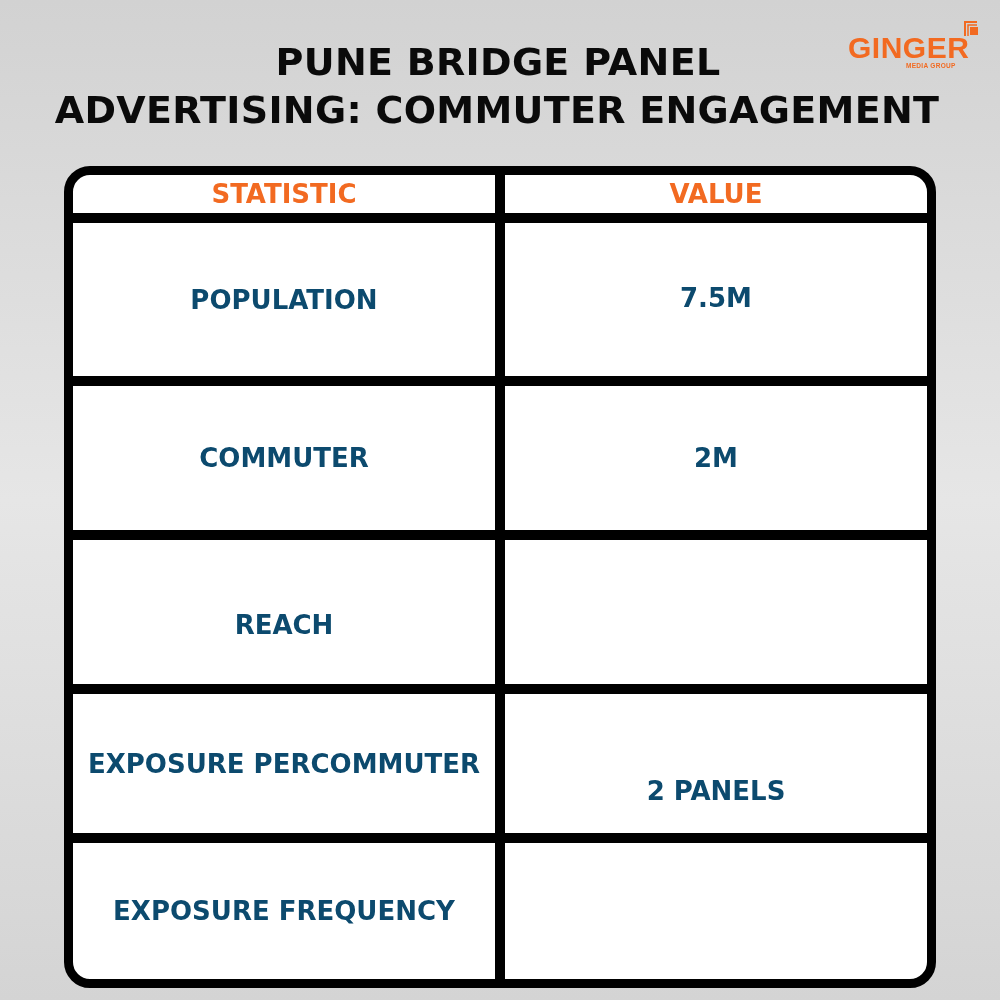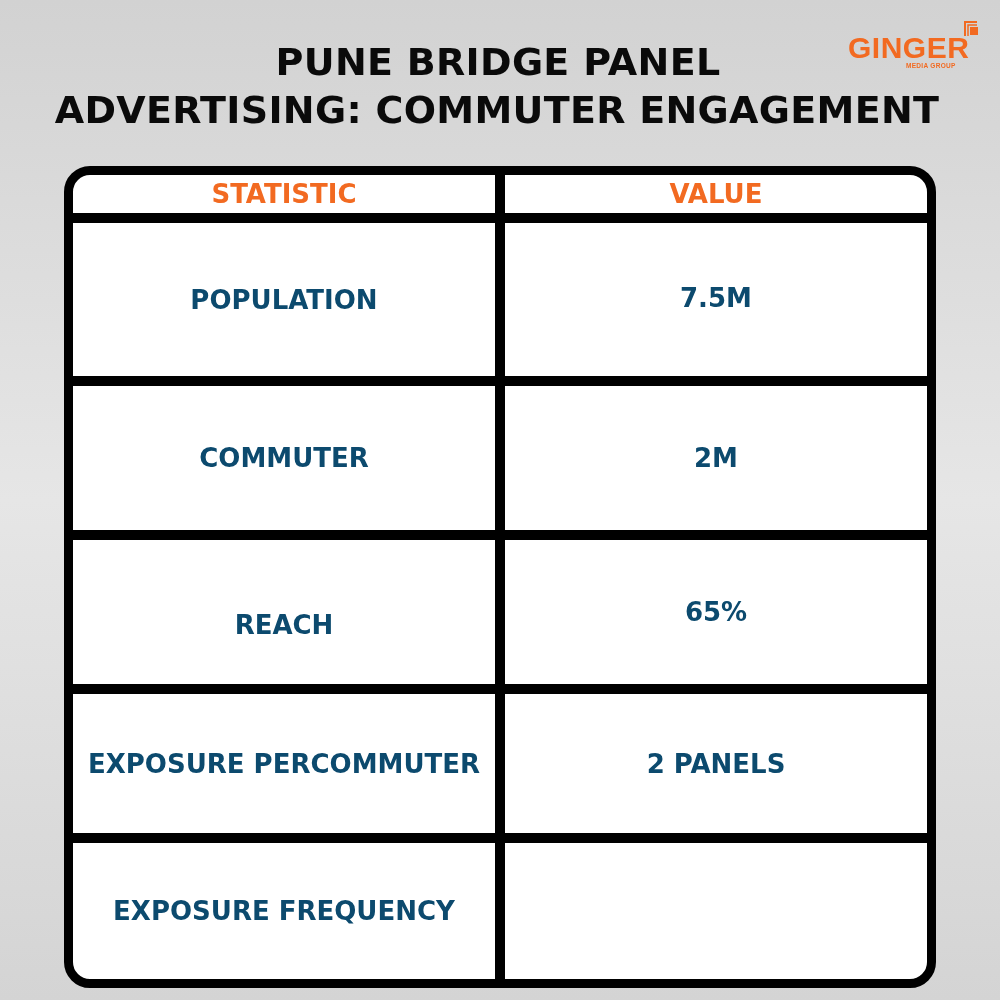--- a/index.html
+++ b/index.html
@@ -78,28 +78,25 @@
   <div class="cell" style="left:0;top:211px;width:422px;height:144px">
     <span>COMMUTER</span>
   </div>
   <div class="cell" style="left:432px;top:211px;width:422px;height:144px">
     <span>2M</span>
   </div>
 
   <div class="cell" style="left:0;top:365px;width:422px;height:170px">
     <span>REACH</span>
   </div>
-  <div class="cell" style="left:432px;top:365px;width:422px;height:144px">
-    <span>65%</span>
-  </div>
 
   <div class="cell" style="left:0;top:519px;width:422px;height:139px;">
     <span>EXPOSURE PER</span>
     <span>COMMUTER</span>
   </div>
-  <div class="cell" style="left:432px;top:519px;width:422px;height:139px">
+  <div class="cell" style="left:432px;top:546px;width:422px;height:139px">
     <span>2 PANELS</span>
   </div>
 
   <div class="cell" style="left:0;top:668px;width:422px;height:136px;flex-direction:row">
     <span>EXPOSURE FREQUENCY</span>
   </div>
 </div>
 
 </body></html>

